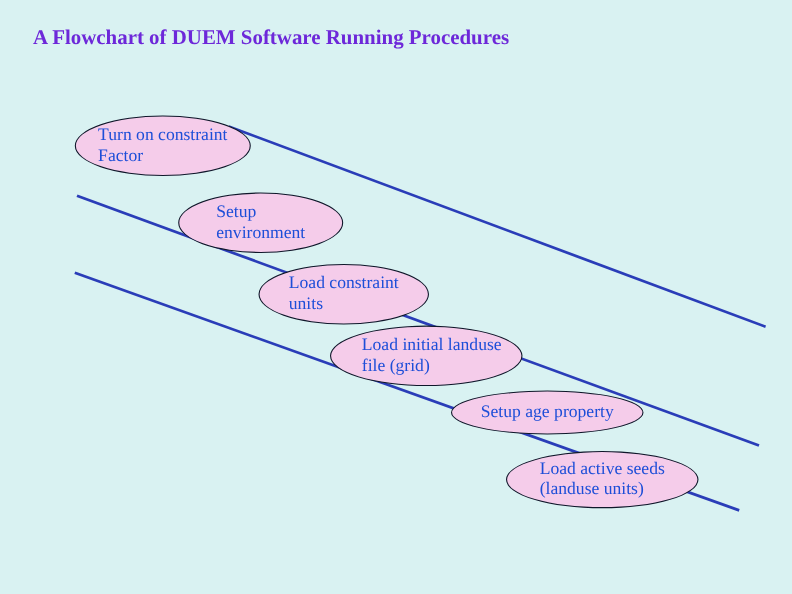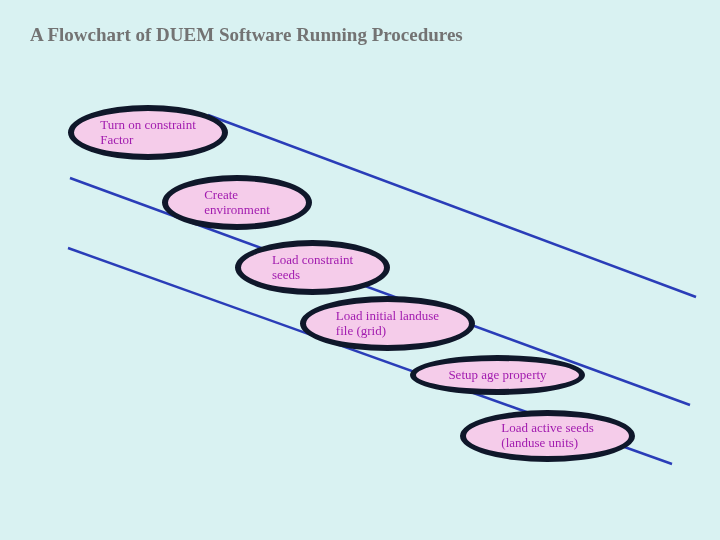--- a/index.html
+++ b/index.html
@@ -15,34 +15,34 @@
     position: relative;
     width: 720px;
     height: 540px;
   }
   .title {
     position: absolute;
     left: 30px;
     top: 24px;
     font-weight: bold;
     font-size: 19px;
-    color: #737373;
+    color: #6d28d9;
   }
   .ellipse {
     position: absolute;
     background: #f5ccea;
-    border: 6px solid #0f172a;
+    border: 1px solid #0f172a;
     border-radius: 50%;
     display: flex;
     align-items: center;
     justify-content: center;
     text-align: left;
-    font-size: 13px;
+    font-size: 16px;
     line-height: 1.15;
-    color: #a21caf;
+    color: #1d4ed8;
     padding: 0 18px;
     box-sizing: border-box;
   }
   .ellipse span { display: block; white-space: pre; }
   svg.lines {
     position: absolute;
     left: 0; top: 0;
     width: 720px; height: 540px;
     pointer-events: none;
   }
@@ -59,30 +59,30 @@
     <line x1="68" y1="248" x2="672" y2="464" stroke="#2a3db8" stroke-width="2.5"></line>
     <line x1="208" y1="115" x2="696" y2="297" stroke="#2a3db8" stroke-width="2.5"></line>
   </svg>
 
   <div class="ellipse" style="left:68px;  top:105px; width:160px; height:55px;">
     <span>Turn on constraint
 Factor</span>
   </div>
 
   <div class="ellipse" style="left:162px; top:175px; width:150px; height:55px;">
-    <span>Create
+    <span>Setup
 environment</span>
   </div>
 
   <div class="ellipse" style="left:235px; top:240px; width:155px; height:55px;">
     <span>Load constraint
-seeds</span>
+units</span>
   </div>
 
-  <div class="ellipse" style="left:300px; top:296px; width:175px; height:55px;">
+  <div class="ellipse" style="left:300px; top:296px; width:175px; height:55px;justify-content:flex-end;">
     <span>Load initial landuse
 file (grid)</span>
   </div>
 
   <div class="ellipse" style="left:460px; top:410px; width:175px; height:52px;">
     <span>Load active seeds
 (landuse units)</span>
   </div>
 
   <div class="ellipse" style="left:410px; top:355px; width:175px; height:40px;">

